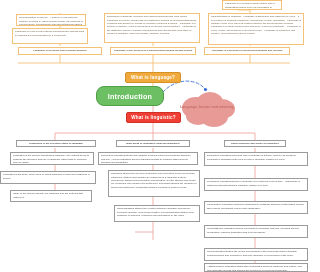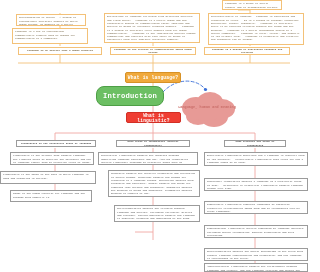--- a/index.html
+++ b/index.html
@@ -3,21 +3,21 @@
 <meta charset="utf-8">
 <style>
   html,body{margin:0;padding:0;}
   body{
     width:310px;height:272px;
     background:#ffffff;
     font-family:"Liberation Sans", sans-serif;
     overflow:hidden;
     position:relative;
   }
-  #canvas{position:absolute;left:0;top:0;width:310px;height:204px;font-family:Liberation Mono, monospace;}
+  #canvas{position:absolute;left:0;top:0;width:310px;height:204px;}
   svg.links{position:absolute;left:0;top:0;width:310px;height:272px;pointer-events:none;}
 
   .node{position:absolute;box-sizing:border-box;}
 
   
   .central{
     border-radius:7px;
     display:flex;align-items:center;justify-content:center;
     text-align:center;font-weight:bold;color:#ffffff;
     letter-spacing:.2px;

